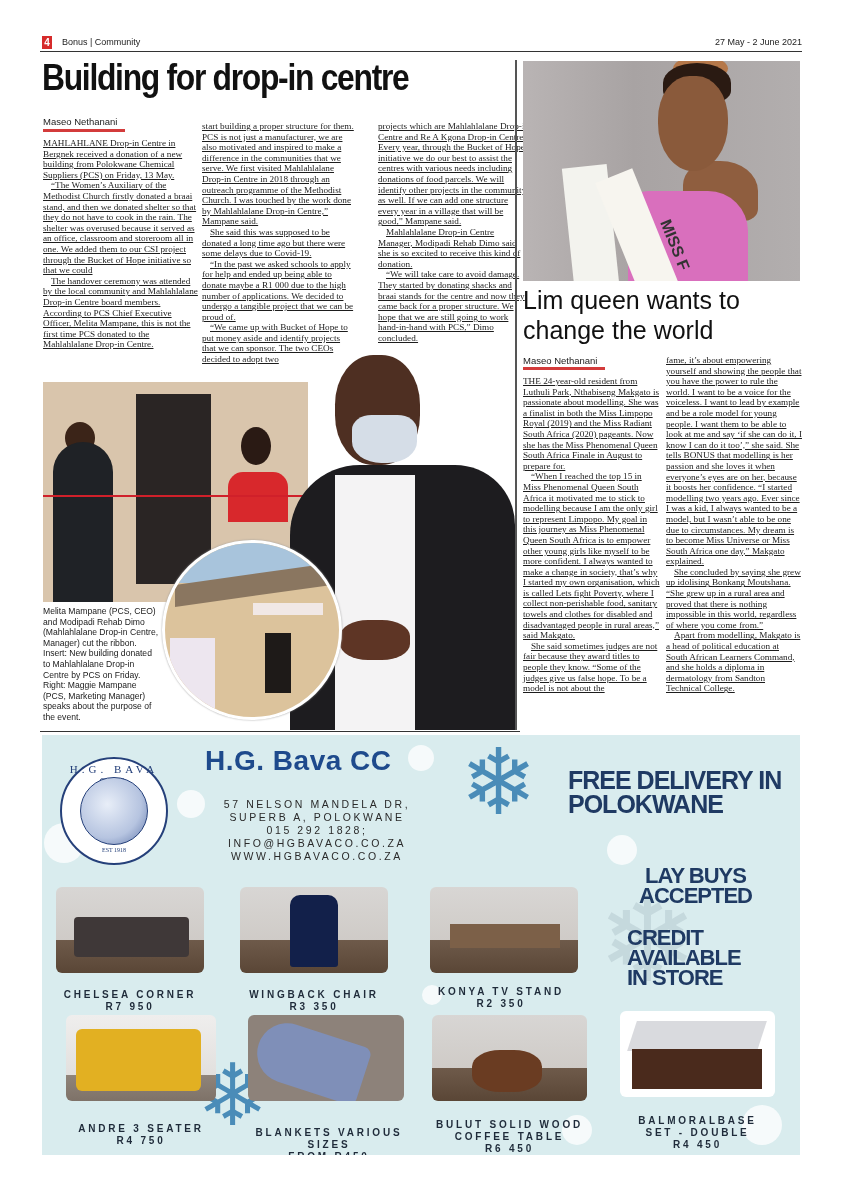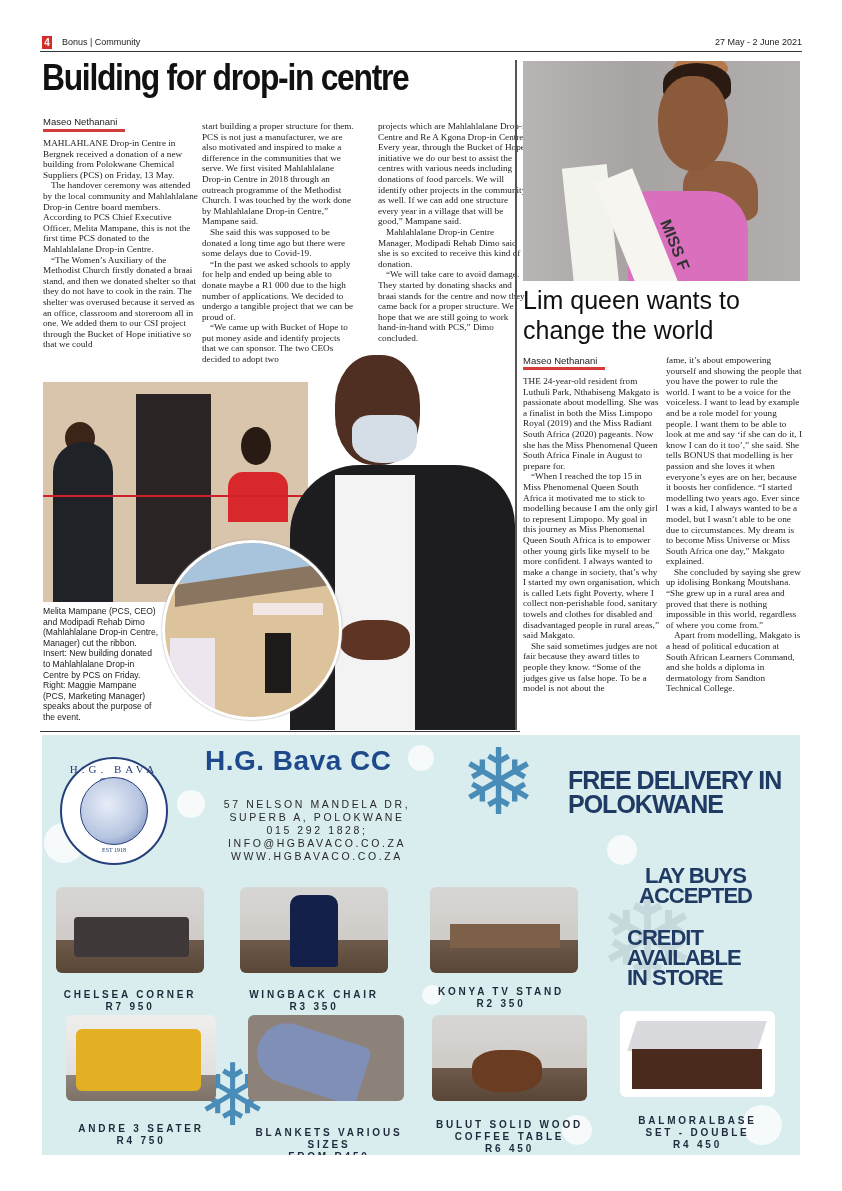--- a/index.html
+++ b/index.html
@@ -12,21 +12,21 @@
   .section { position: absolute; left: 22px; top: 1px; font: 9px "Liberation Sans", sans-serif; color: #222; }
   .date { position: absolute; right: 0; top: 1px; font: 9px "Liberation Sans", sans-serif; color: #222; }
 
   
   .headline { position: absolute; left: 42px; top: 57px; font-family: "Liberation Sans", sans-serif; font-weight: bold; font-size: 37px; letter-spacing: -1.5px; transform: scaleX(0.86); transform-origin: left top; color: #111; white-space: nowrap; }
 
   .byline { position: absolute; font: 9.5px "Liberation Sans", sans-serif; color: #222; }
   .byline-bar { position: absolute; height: 3px; background: #d33b3b; }
 
   .col { position: absolute; font-size: 9.2px; line-height: 10.6px; text-align: left; color: #1d1d1d; }
-  .col p { text-indent: 8px; }
+  .col p { text-indent: 8px; text-decoration: underline; }
   .col p.first { text-indent: 0; }
 
   .vrule { position: absolute; left: 515px; top: 60px; width: 2px; height: 670px; background: #555; }
   .hrule { position: absolute; left: 40px; top: 731px; width: 480px; height: 1px; background: #333; }
 
   
   .photo { position: absolute; overflow: hidden; }
   .queen-photo { left: 523px; top: 61px; width: 277px; height: 220px; background: linear-gradient(90deg,#b9b4b4 0%,#a8a3a3 40%,#b2aeae 100%); }
   .queen-photo .face { position: absolute; left: 135px; top: 15px; width: 70px; height: 95px; border-radius: 45% 45% 50% 50%; background: #8a5a3b; }
   .queen-photo .hair { position: absolute; left: 140px; top: 2px; width: 68px; height: 40px; border-radius: 50% 50% 30% 30%; background: #2a1a12; }
@@ -91,22 +91,22 @@
   <div class="date">27 May - 2 June 2021</div>
 </div>
 
 <h1 class="headline">Building for drop-in centre</h1>
 
 <div class="byline" style="left:43px; top:116px;">Maseo Nethanani</div>
 <div class="byline-bar" style="left:43px; top:129px; width:82px;"></div>
 
 <div class="col" style="left:43px; top:138px; width:155px;">
   <p class="first">MAHLAHLANE Drop-in Centre in Bergnek received a donation of a new building from Polokwane Chemical Suppliers (PCS) on Friday, 13 May.</p>
+  <p>“The Women’s Auxiliary of the Methodist Church firstly donated a braai stand, and then we donated shelter so that they do not have to cook in the rain. The shelter was overused because it served as an office, classroom and storeroom all in one. We added them to our CSI project through the Bucket of Hope initiative so that we could</p>
   <p>The handover ceremony was attended by the local community and Mahlahlalane Drop-in Centre board members. According to PCS Chief Executive Officer, Melita Mampane, this is not the first time PCS donated to the Mahlahlalane Drop-in Centre.</p>
-  <p>“The Women’s Auxiliary of the Methodist Church firstly donated a braai stand, and then we donated shelter so that they do not have to cook in the rain. The shelter was overused because it served as an office, classroom and storeroom all in one. We added them to our CSI project through the Bucket of Hope initiative so that we could</p>
 </div>
 
 <div class="col" style="left:202px; top:121px; width:153px;">
   <p class="first">start building a proper structure for them. PCS is not just a manufacturer, we are also motivated and inspired to make a difference in the communities that we serve. We first visited Mahlahlalane Drop-in Centre in 2018 through an outreach programme of the Methodist Church. I was touched by the work done by Mahlahlalane Drop-in Centre,” Mampane said.</p>
   <p>She said this was supposed to be donated a long time ago but there were some delays due to Covid-19.</p>
   <p>“In the past we asked schools to apply for help and ended up being able to donate maybe a R1 000 due to the high number of applications. We decided to undergo a tangible project that we can be proud of.</p>
   <p>“We came up with Bucket of Hope to put money aside and identify projects that we can sponsor. The two CEOs decided to adopt two</p>
 </div>
 
 <div class="col" style="left:378px; top:121px; width:152px;">

